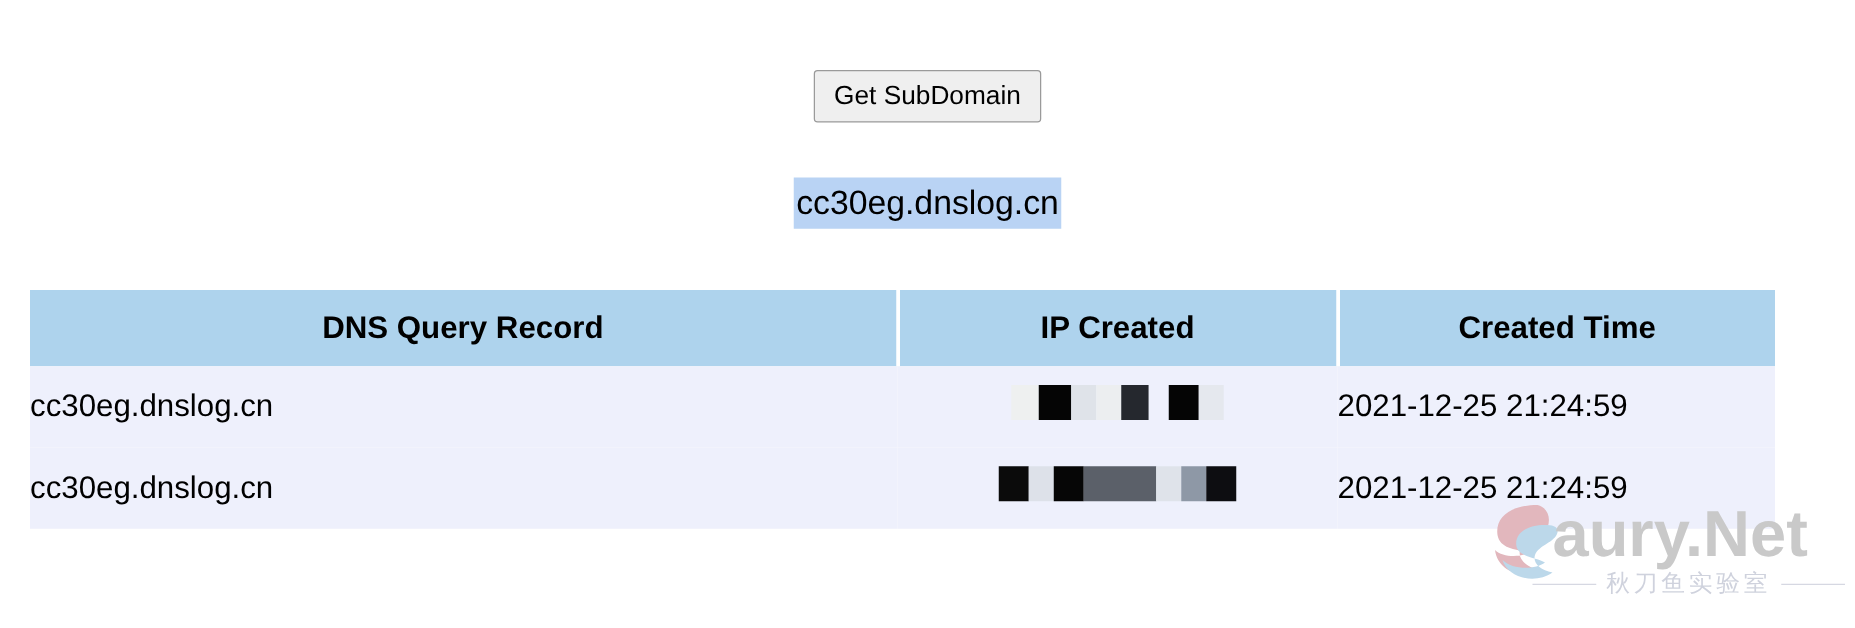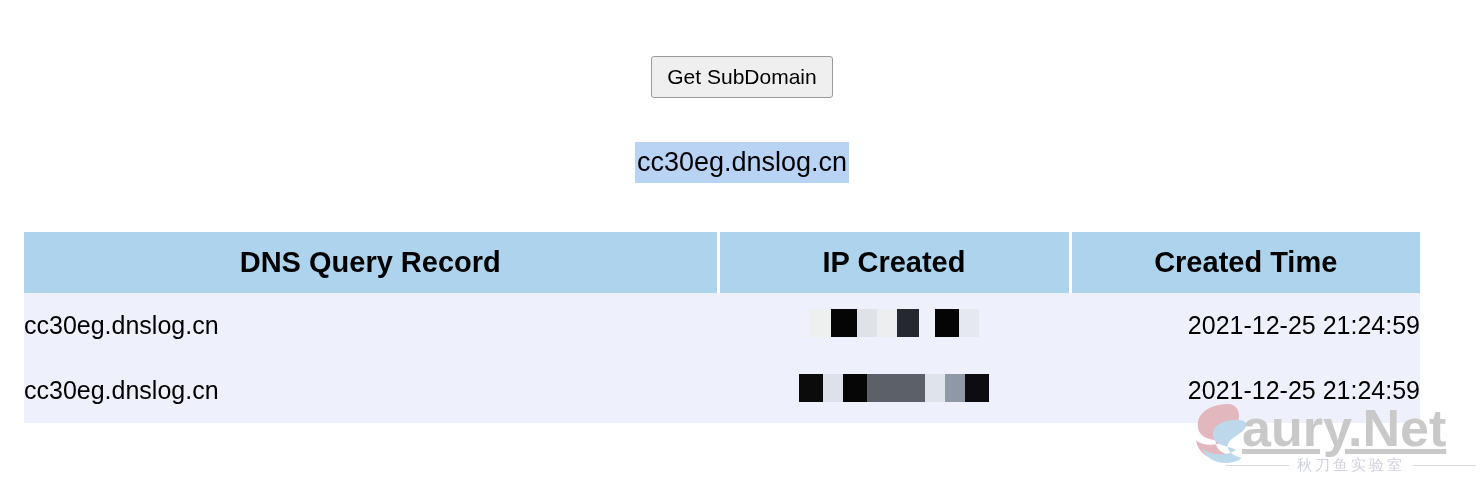--- a/index.html
+++ b/index.html
@@ -66,40 +66,40 @@
     width: 1396px;
   }
   table.records {
     width: 100%;
     border-collapse: collapse;
     table-layout: fixed;
   }
   table.records thead th {
     background: #aed3ed;
     color: #000000;
-    font-size: 29px;
+    font-size: 25px;
     font-weight: bold;
     text-align: center;
     height: 61px;
     padding: 0;
     border-right: 3px solid #ffffff;
   }
   table.records thead th:last-child { border-right: none; margin-left: 32px; }
 
   table.records tbody td {
     background: #eef0fc;
     font-size: 25px;
     font-weight: normal;
     height: 65px;
     padding: 0;
     vertical-align: middle;
   }
   td.col-record { text-align: left;   padding-left: 9px; }
   td.col-ip     { text-align: center; }
-  td.col-time   { text-align: right; }
+  td.col-time   { text-align: left; }
 
   .col-w-record { width: 694px; }
   .col-w-ip     { width: 352px; }
   .col-w-time   { width: 350px; }
 
   
   .mosaic {
     display: inline-flex;
     align-items: center;
     height: 28px;
@@ -129,39 +129,38 @@
   .wm-title {
     position: absolute;
     left: 56px;
     top: 6px;
     font-size: 52px;
     line-height: 1;
     font-weight: bold;
     color: #c9c9c9;
     white-space: nowrap;
     letter-spacing: 0px;
-    text-decoration: underline;
   }
   .wm-sub {
     position: absolute;
     left: 40px;
     top: 62px;
     width: 250px;
     display: flex;
     align-items: center;
     gap: 8px;
   }
   .wm-sub .rule {
     flex: 1 1 auto;
     height: 1px;
     background: #d6d8e2;
   }
   .wm-sub .cn {
     font-family: "Liberation Serif", serif;
-    font-size: 15px;
+    font-size: 19px;
     line-height: 1;
     color: #cfd2dd;
     letter-spacing: 3px;
     white-space: nowrap;
   }
 </style>
 </head>
 <body>
 
 <div class="toolbar">

